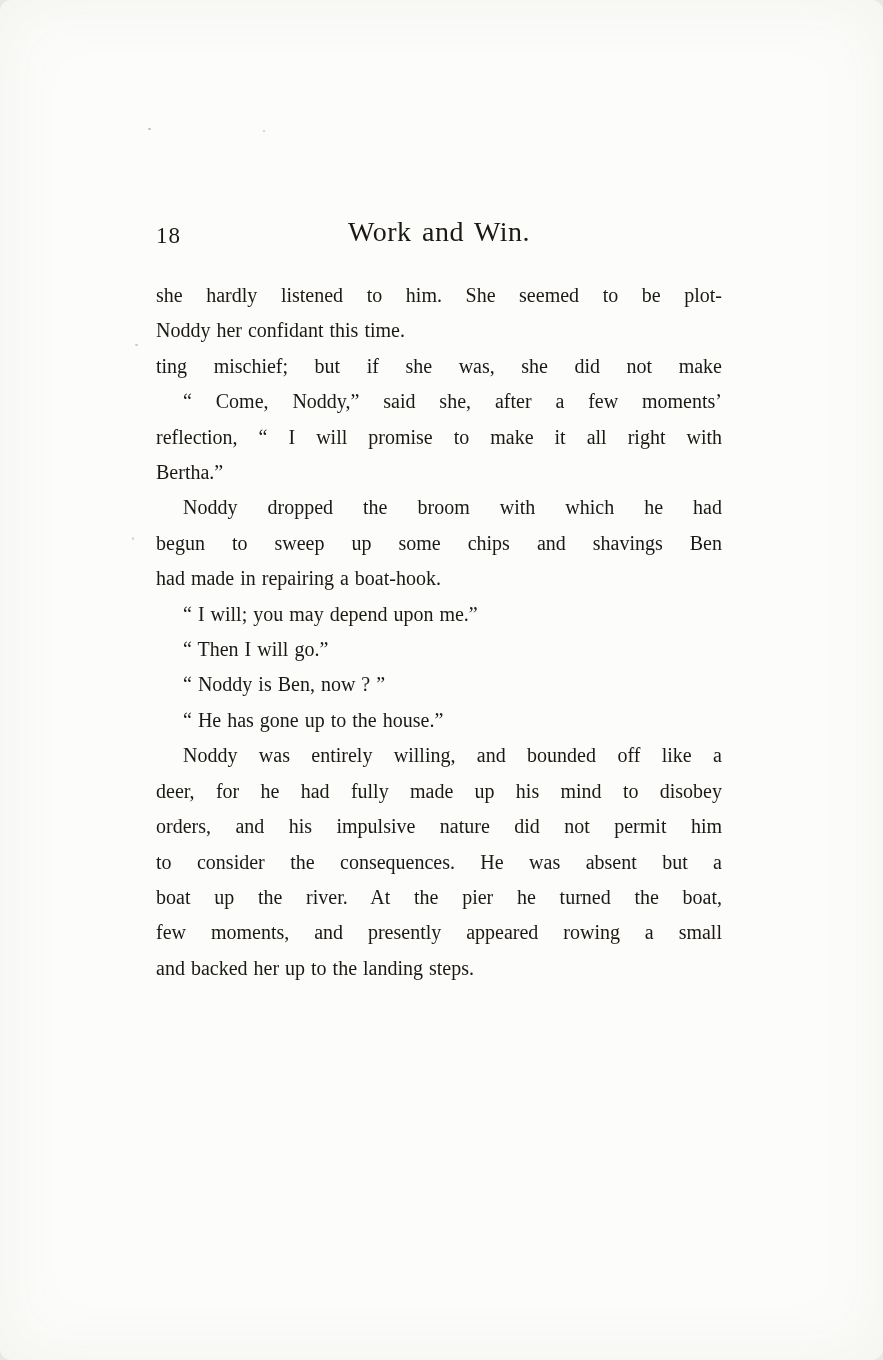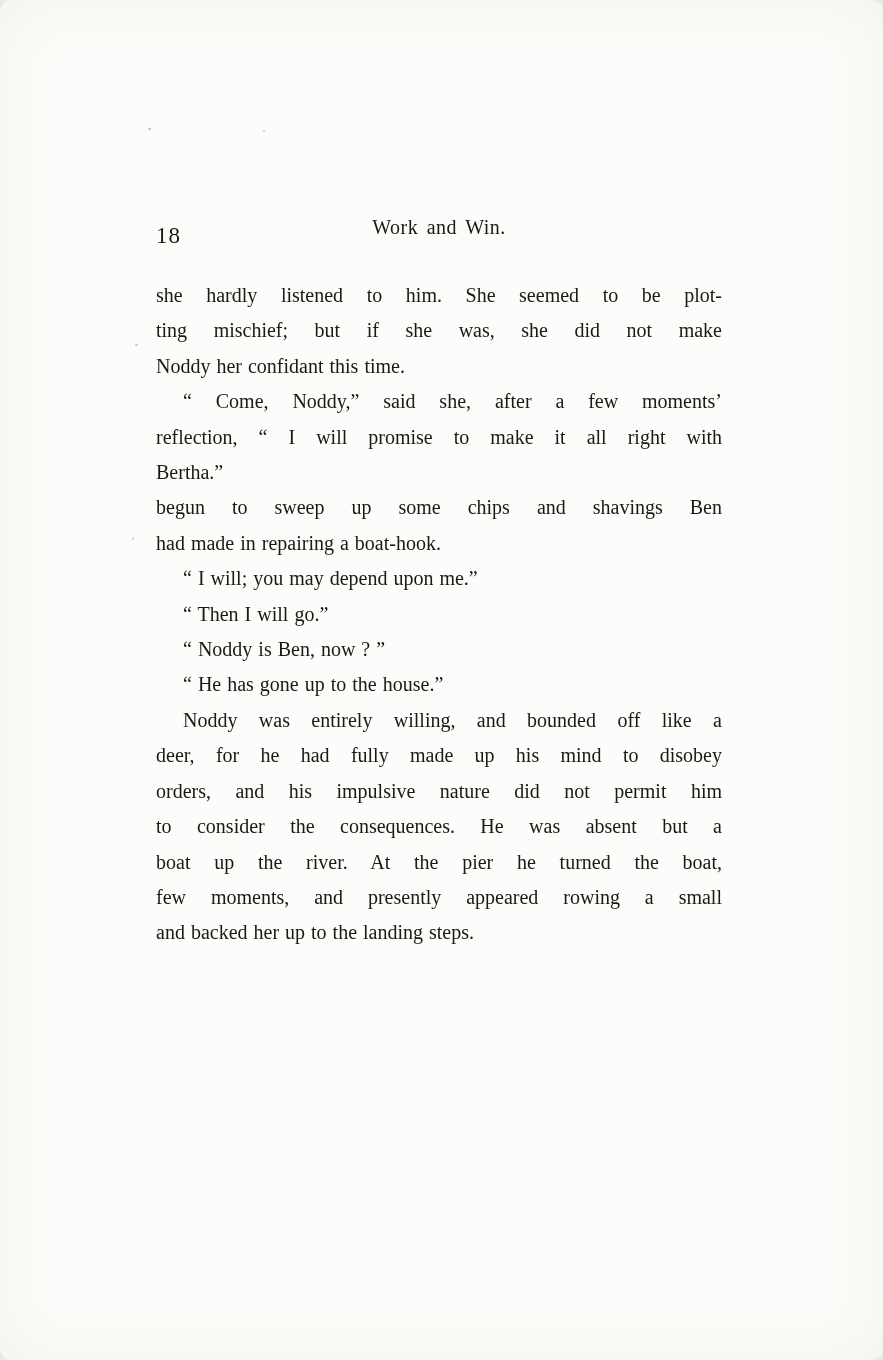--- a/index.html
+++ b/index.html
@@ -32,21 +32,21 @@
     top: 7px;
     font-size: 23px;
     letter-spacing: 1px;
   }
   .running-title {
     position: absolute;
     left: 0;
     top: 0;
     width: 100%;
     text-align: center;
-    font-size: 20px;
+    font-size: 28px;
     font-weight: 500;
     letter-spacing: 0.5px;
     word-spacing: 3px;
   }
   .page-body {
     position: absolute;
     left: 156px;
     top: 278px;
     width: 566px;
     font-size: 20px;
@@ -88,29 +88,30 @@
   <span class="speck speck-4"></span>
 
   <div class="header">
     <span class="page-number">18</span>
     <span class="running-title">Work and Win.</span>
   </div>
 
   <div class="page-body">
       <div class="paragraph">
         <div class="line">she hardly listened to him.  She seemed to be plot-</div>
+        <div class="line last">Noddy her confidant this time.</div>
         <div class="line">ting mischief; but if she was, she did not make</div>
-        <div class="line last">Noddy her confidant this time.</div>
       </div>
       <div class="paragraph">
         <div class="line indent">“ Come, Noddy,” said she, after a few moments’</div>
         <div class="line">reflection, “ I will promise to make it all right with</div>
         <div class="line last">Bertha.”</div>
       </div>
       <div class="paragraph">
+        <div class="line indent">Noddy dropped the broom with which he had</div>
         <div class="line">begun to sweep up some chips and shavings Ben</div>
         <div class="line last">had made in repairing a boat-hook.</div>
       </div>
       <div class="paragraph">
         <div class="line last indent">“ I will; you may depend upon me.”</div>
       </div>
       <div class="paragraph">
         <div class="line last indent">“ Then I will go.”</div>
       </div>
       <div class="paragraph">

